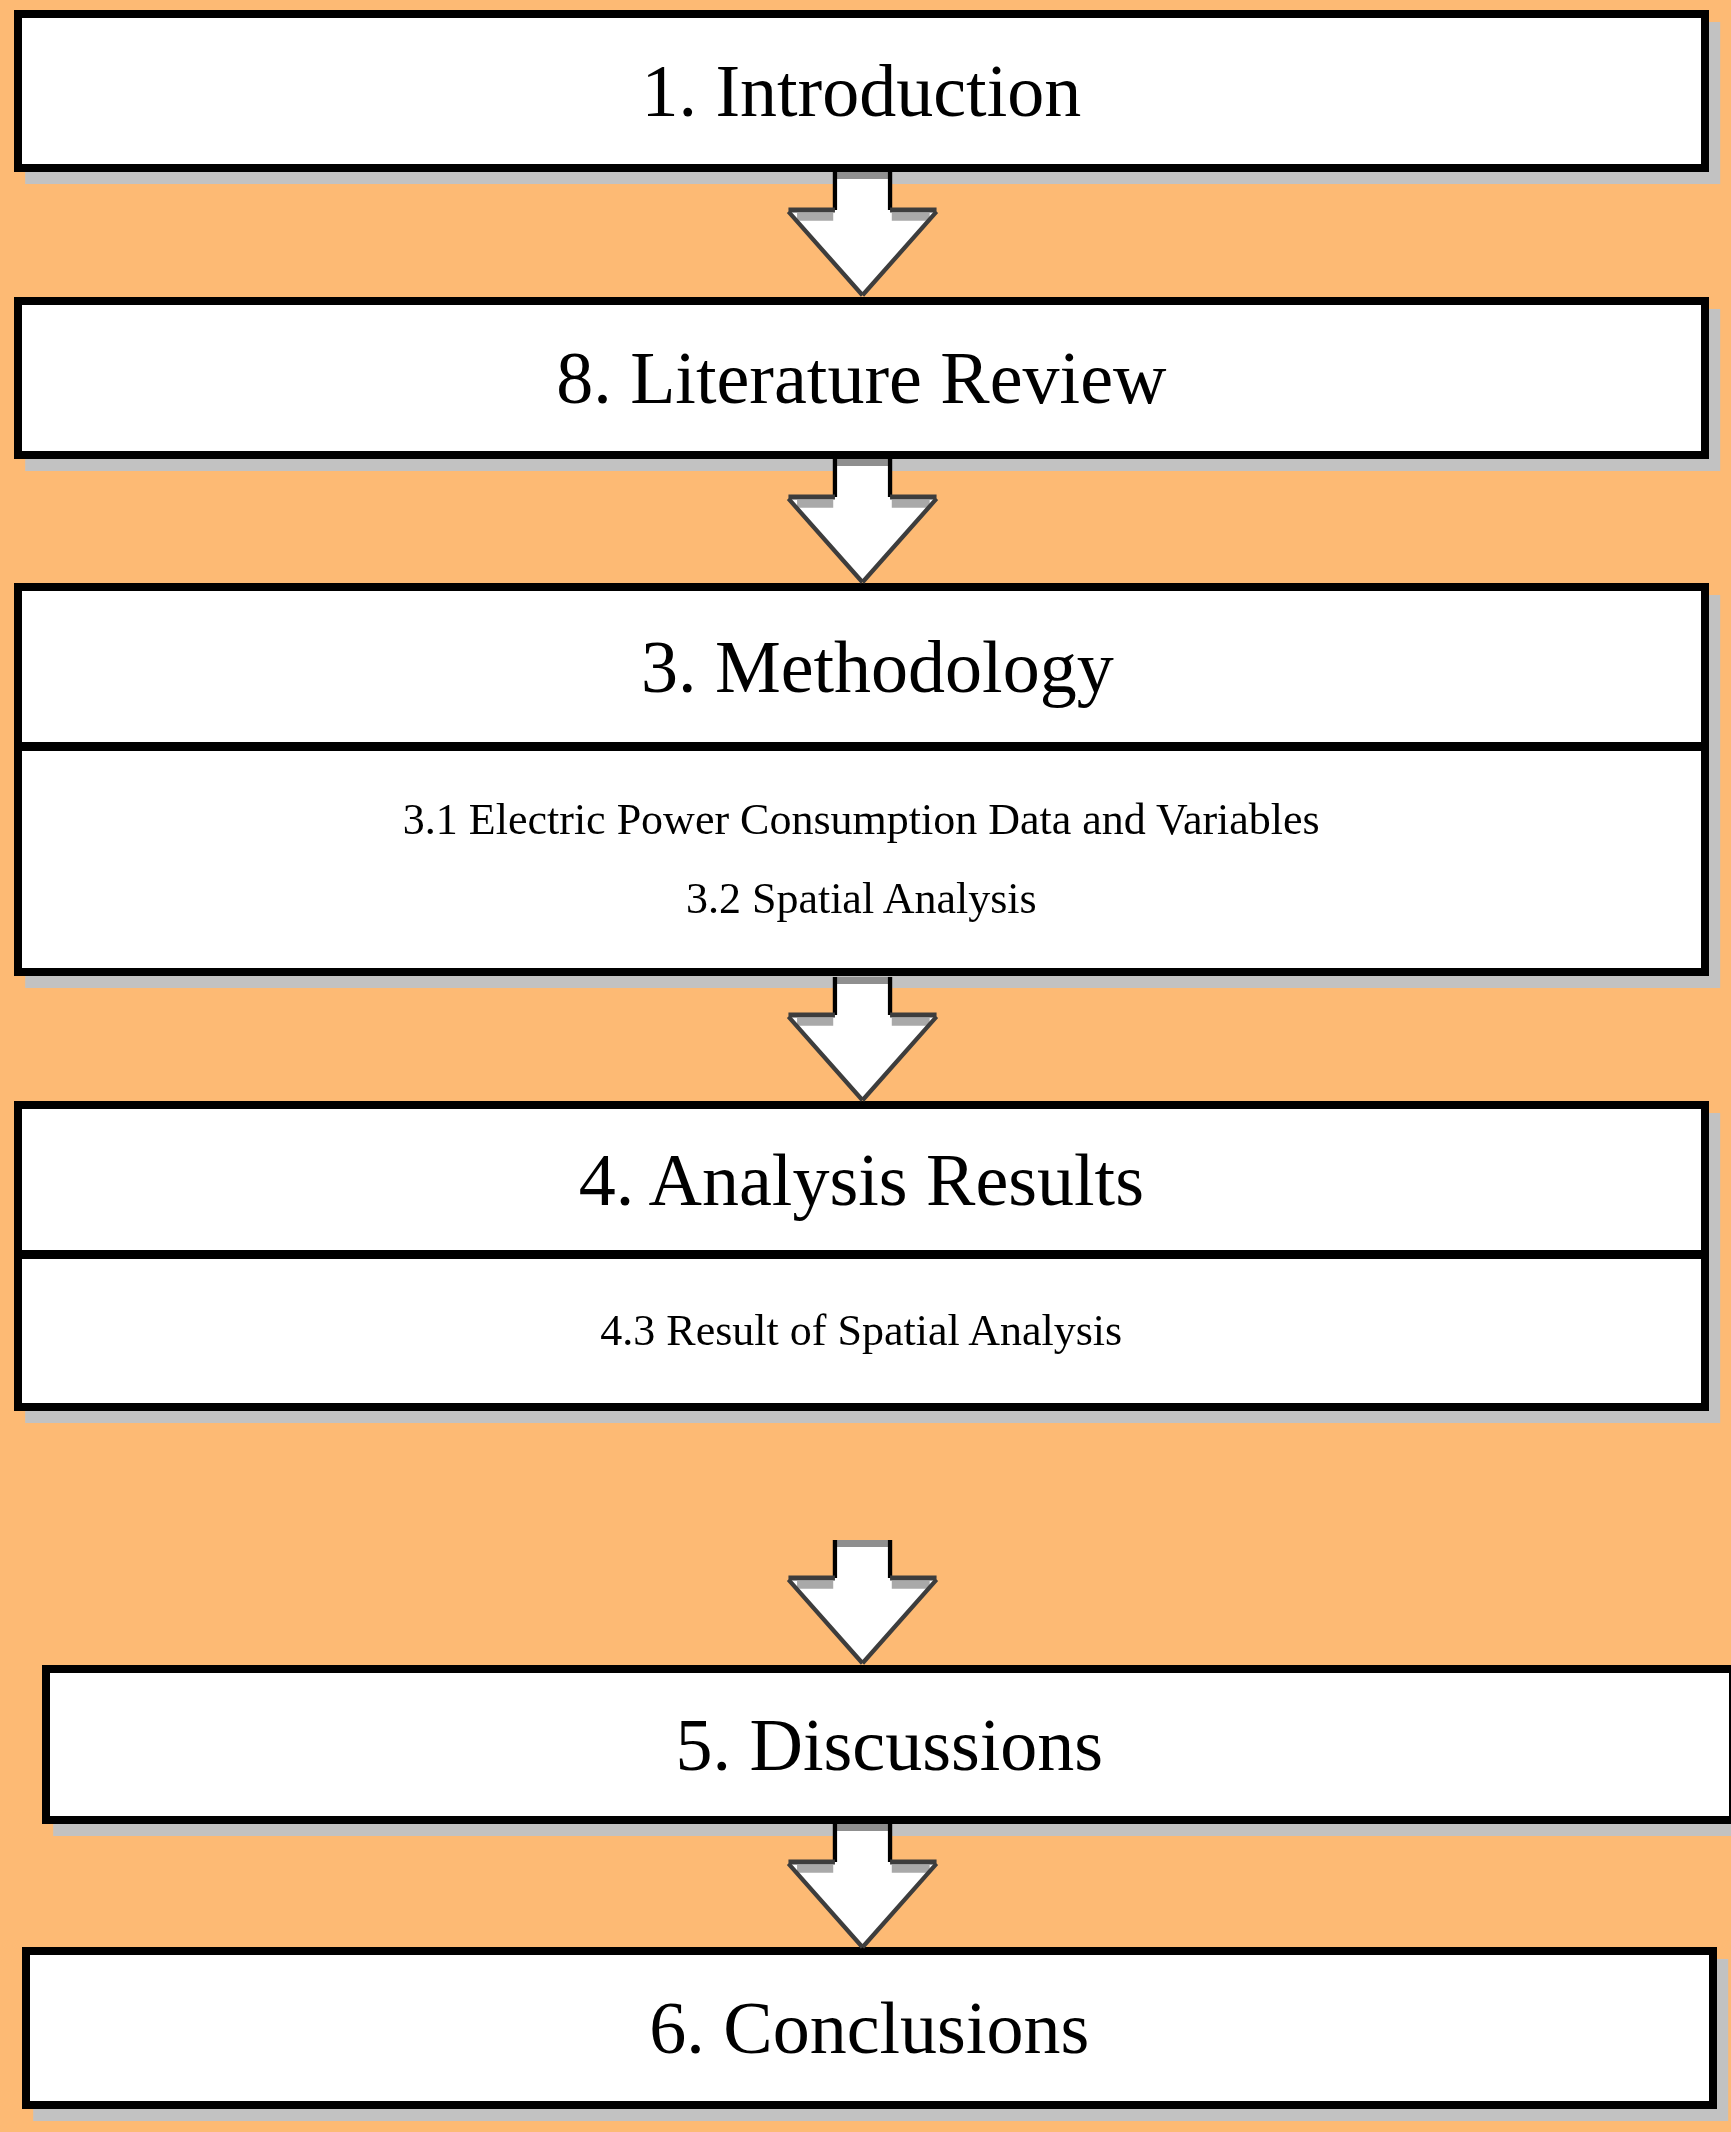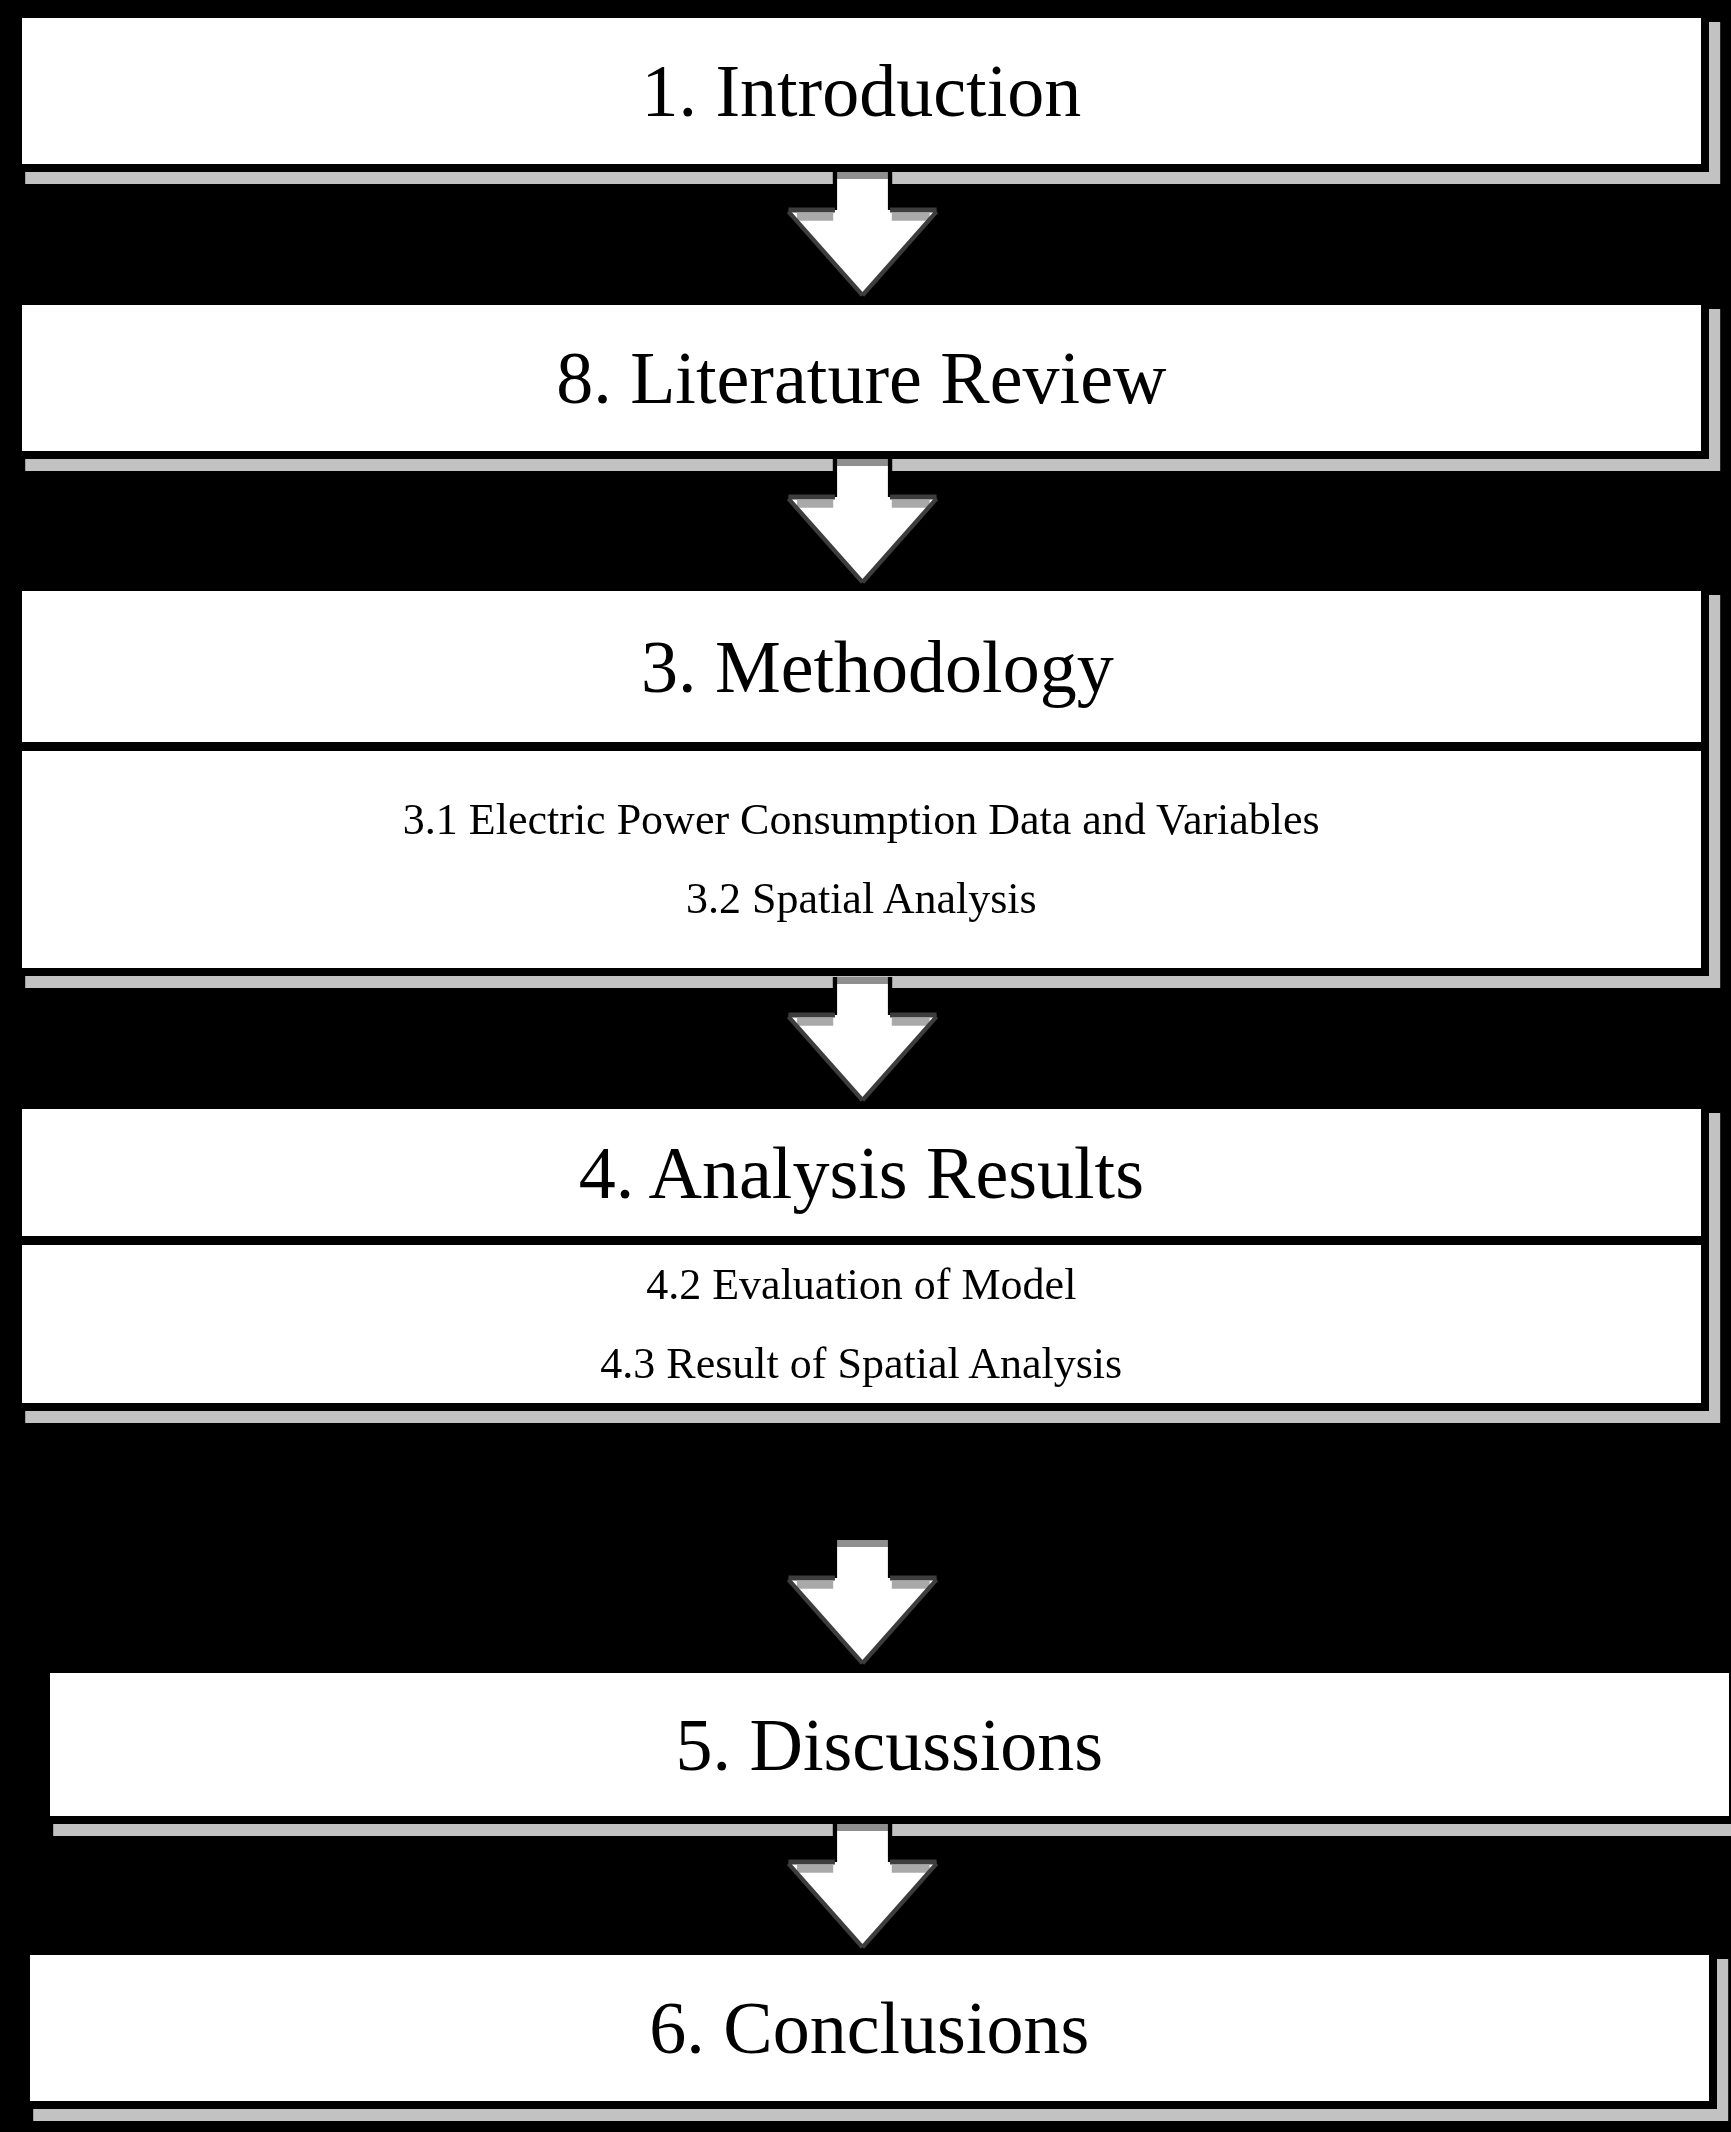--- a/index.html
+++ b/index.html
@@ -1,21 +1,21 @@
 <!DOCTYPE html>
 <html style="font-size:13.8px"><head>
 <meta charset="utf-8">
 <style>
   html, body { margin: 0; padding: 0; background: #ffffff; }
 
   .canvas {
     position: relative;
     width: 1731px;
     height: 2132px;
-    background: #000000;
+    background: #fdba74;
     font-family: "Liberation Serif", "DejaVu Serif", serif;
     color: #000000;
     overflow: hidden;
   }
 
   
   .node {
     position: absolute;
     left: 13.8px;
     width: 1695px;
@@ -106,21 +106,20 @@
       <div class="subitem">3.2 Spatial Analysis</div>
     </div>
   </section>
 
   <section class="node split n4">
     <div class="head">
       <div class="node-title">4. Analysis Results</div>
     </div>
     <div class="divider"></div>
     <div class="body">
-      <div class="subitem">4.2 Evaluation of Model</div>
       <div class="subitem">4.3 Result of Spatial Analysis</div>
     </div>
   </section>
 
   <section class="node simple n5">
     <div class="node-title">5. Discussions</div>
   </section>
 
   <section class="node simple n6">
     <div class="node-title">6. Conclusions</div>

